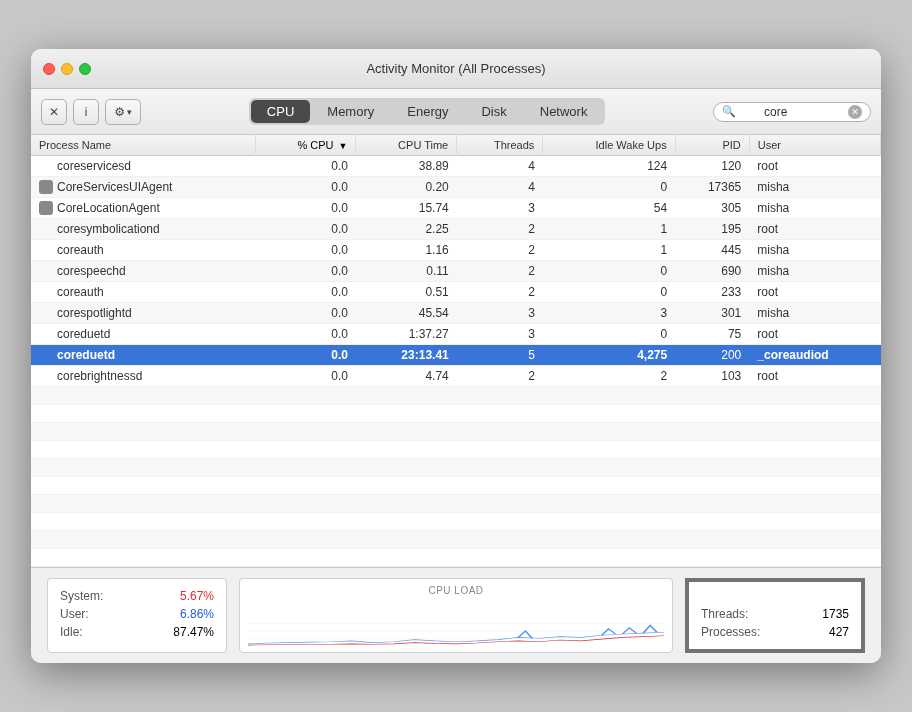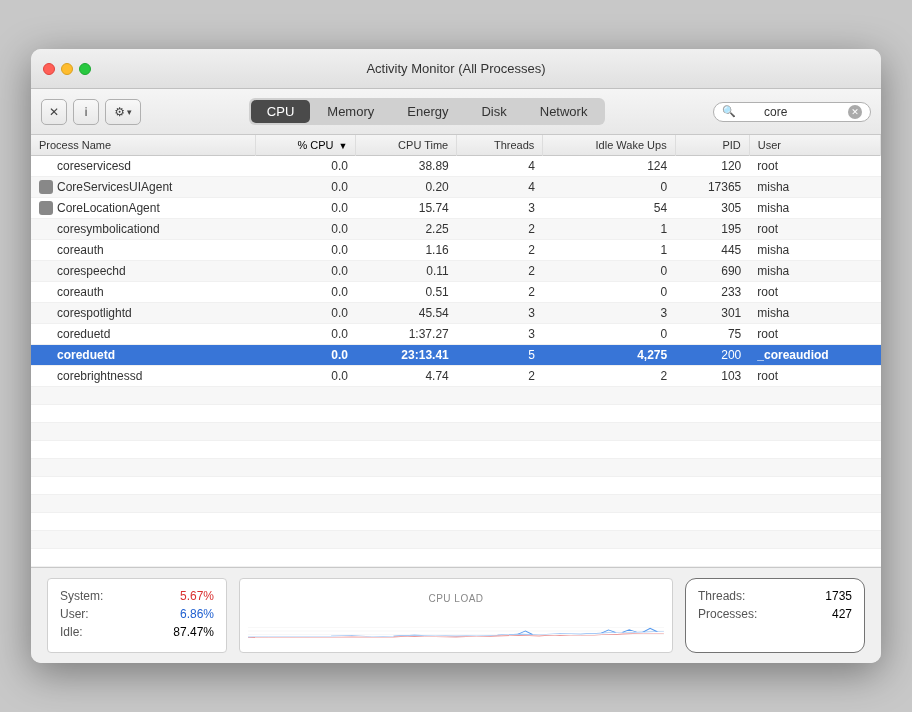--- a/index.html
+++ b/index.html
@@ -204,40 +204,40 @@
     .stat-value.red { color: #d93030; }
     .stat-value.blue { color: #2060d0; }
     .cpu-load-box {
       background: #fff;
       border: 1px solid #d0d0d0;
       border-radius: 4px;
       flex: 1;
       display: flex;
       flex-direction: column;
       align-items: center;
-      padding: 14px 8px;
+      padding: 6px 8px;
       overflow: hidden;
       gap: 16px;
     }
     .cpu-load-title {
       font-size: 10px;
       color: #888;
       letter-spacing: 0.5px;
       margin-bottom: 4px;
       font-weight: 500;
     }
     .cpu-chart {
       width: 100%;
       flex: 1;
     }
     .threads-box {
       background: #fff;
-      border: 1px solid #737373;
-      border-radius: 11px;
-      padding: 8px 12px;
+      border: 4px solid #737373;
+      border-radius: 0;
+      padding: 23px 12px;
       min-width: 180px;
       font-size: 12px;
     }
     .empty-rows td {
       height: 18px;
     }
   </style>
 </head>
 <body>
 

